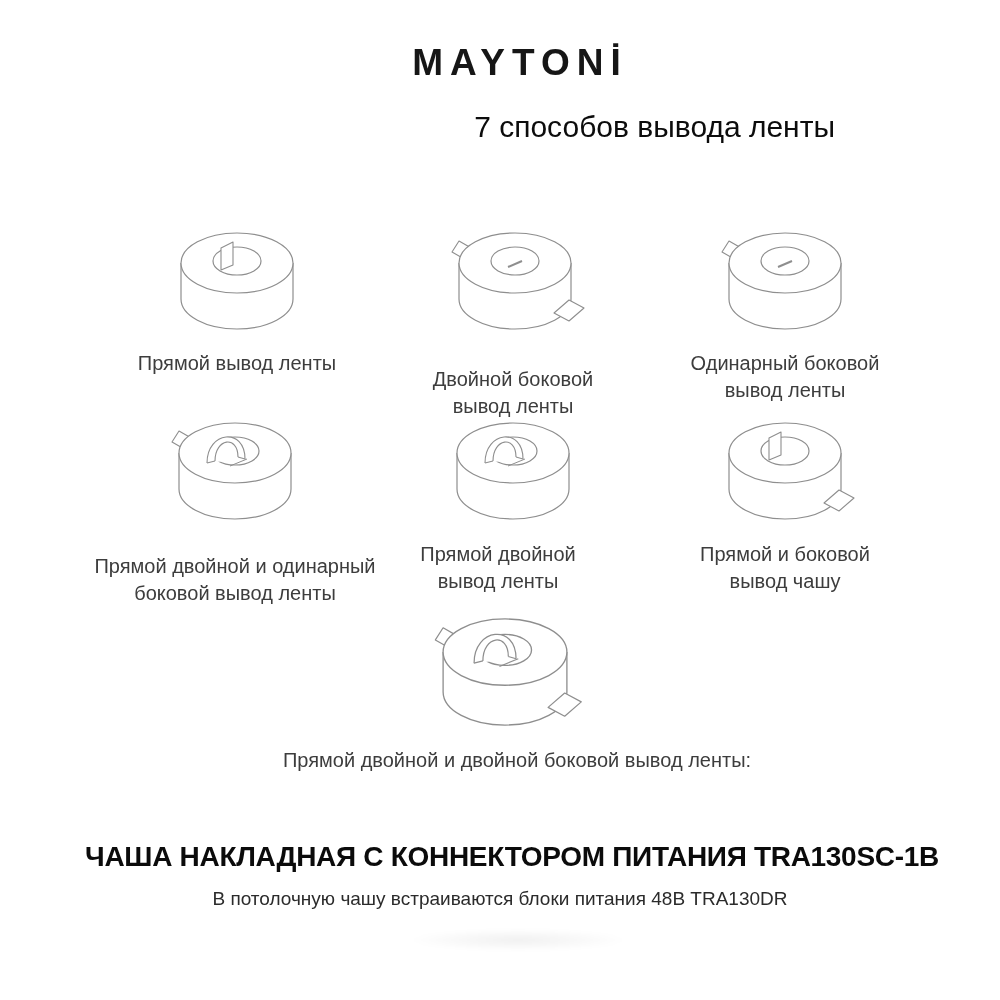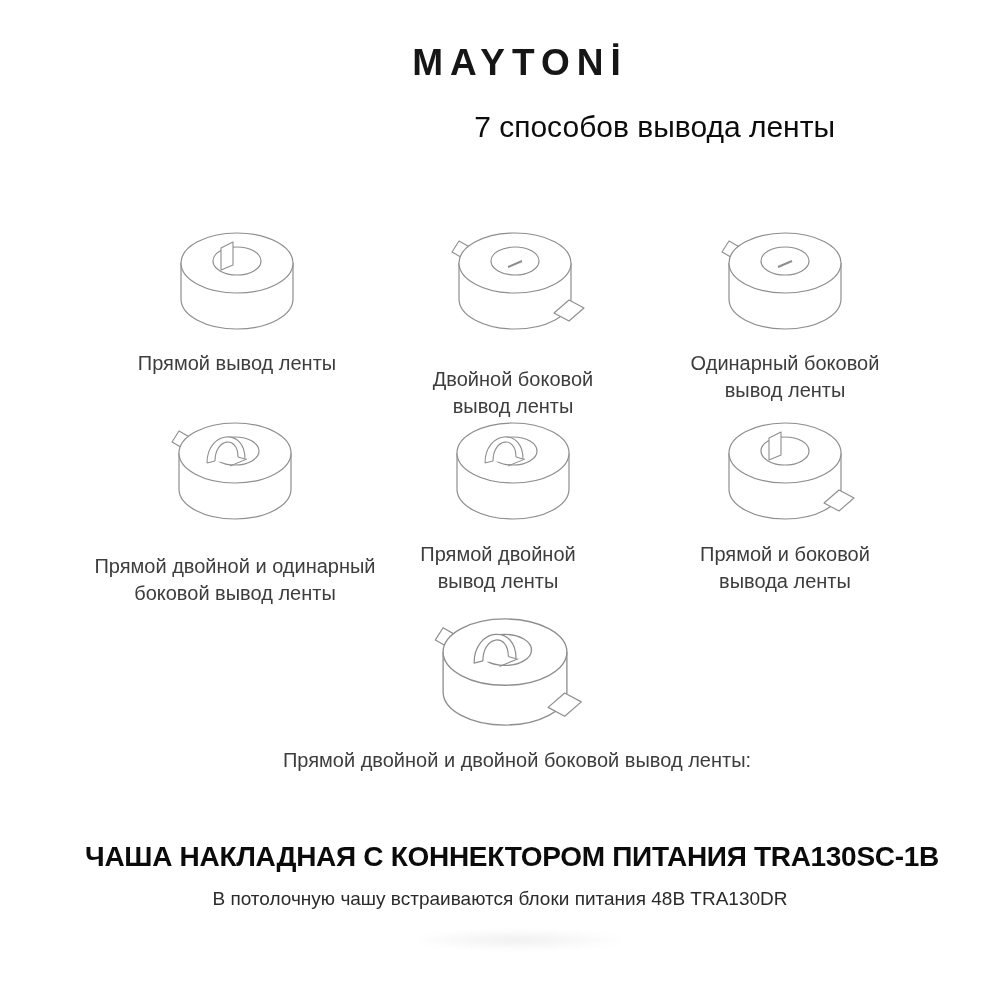--- a/index.html
+++ b/index.html
@@ -170,20 +170,20 @@
   <div class="cap c1">Прямой вывод ленты</div>
   <div class="cap c2">Двойной боковой
 вывод ленты</div>
   <div class="cap c3">Одинарный боковой
 вывод ленты</div>
   <div class="cap c4">Прямой двойной и одинарный
 боковой вывод ленты</div>
   <div class="cap c5">Прямой двойной
 вывод ленты</div>
   <div class="cap c6">Прямой и боковой
-вывода ленты</div>
+вывод чашу</div>
   <div class="cap c7">Прямой двойной и двойной  боковой вывод ленты:</div>
 
   <div class="footer-title">ЧАША НАКЛАДНАЯ С КОННЕКТОРОМ ПИТАНИЯ TRA130SC-1B</div>
   <div class="footer-subtitle">В потолочную чашу встраиваются блоки питания 48В TRA130DR</div>
   <div class="watermark"></div>
 
 </div>
 
 </body></html>

